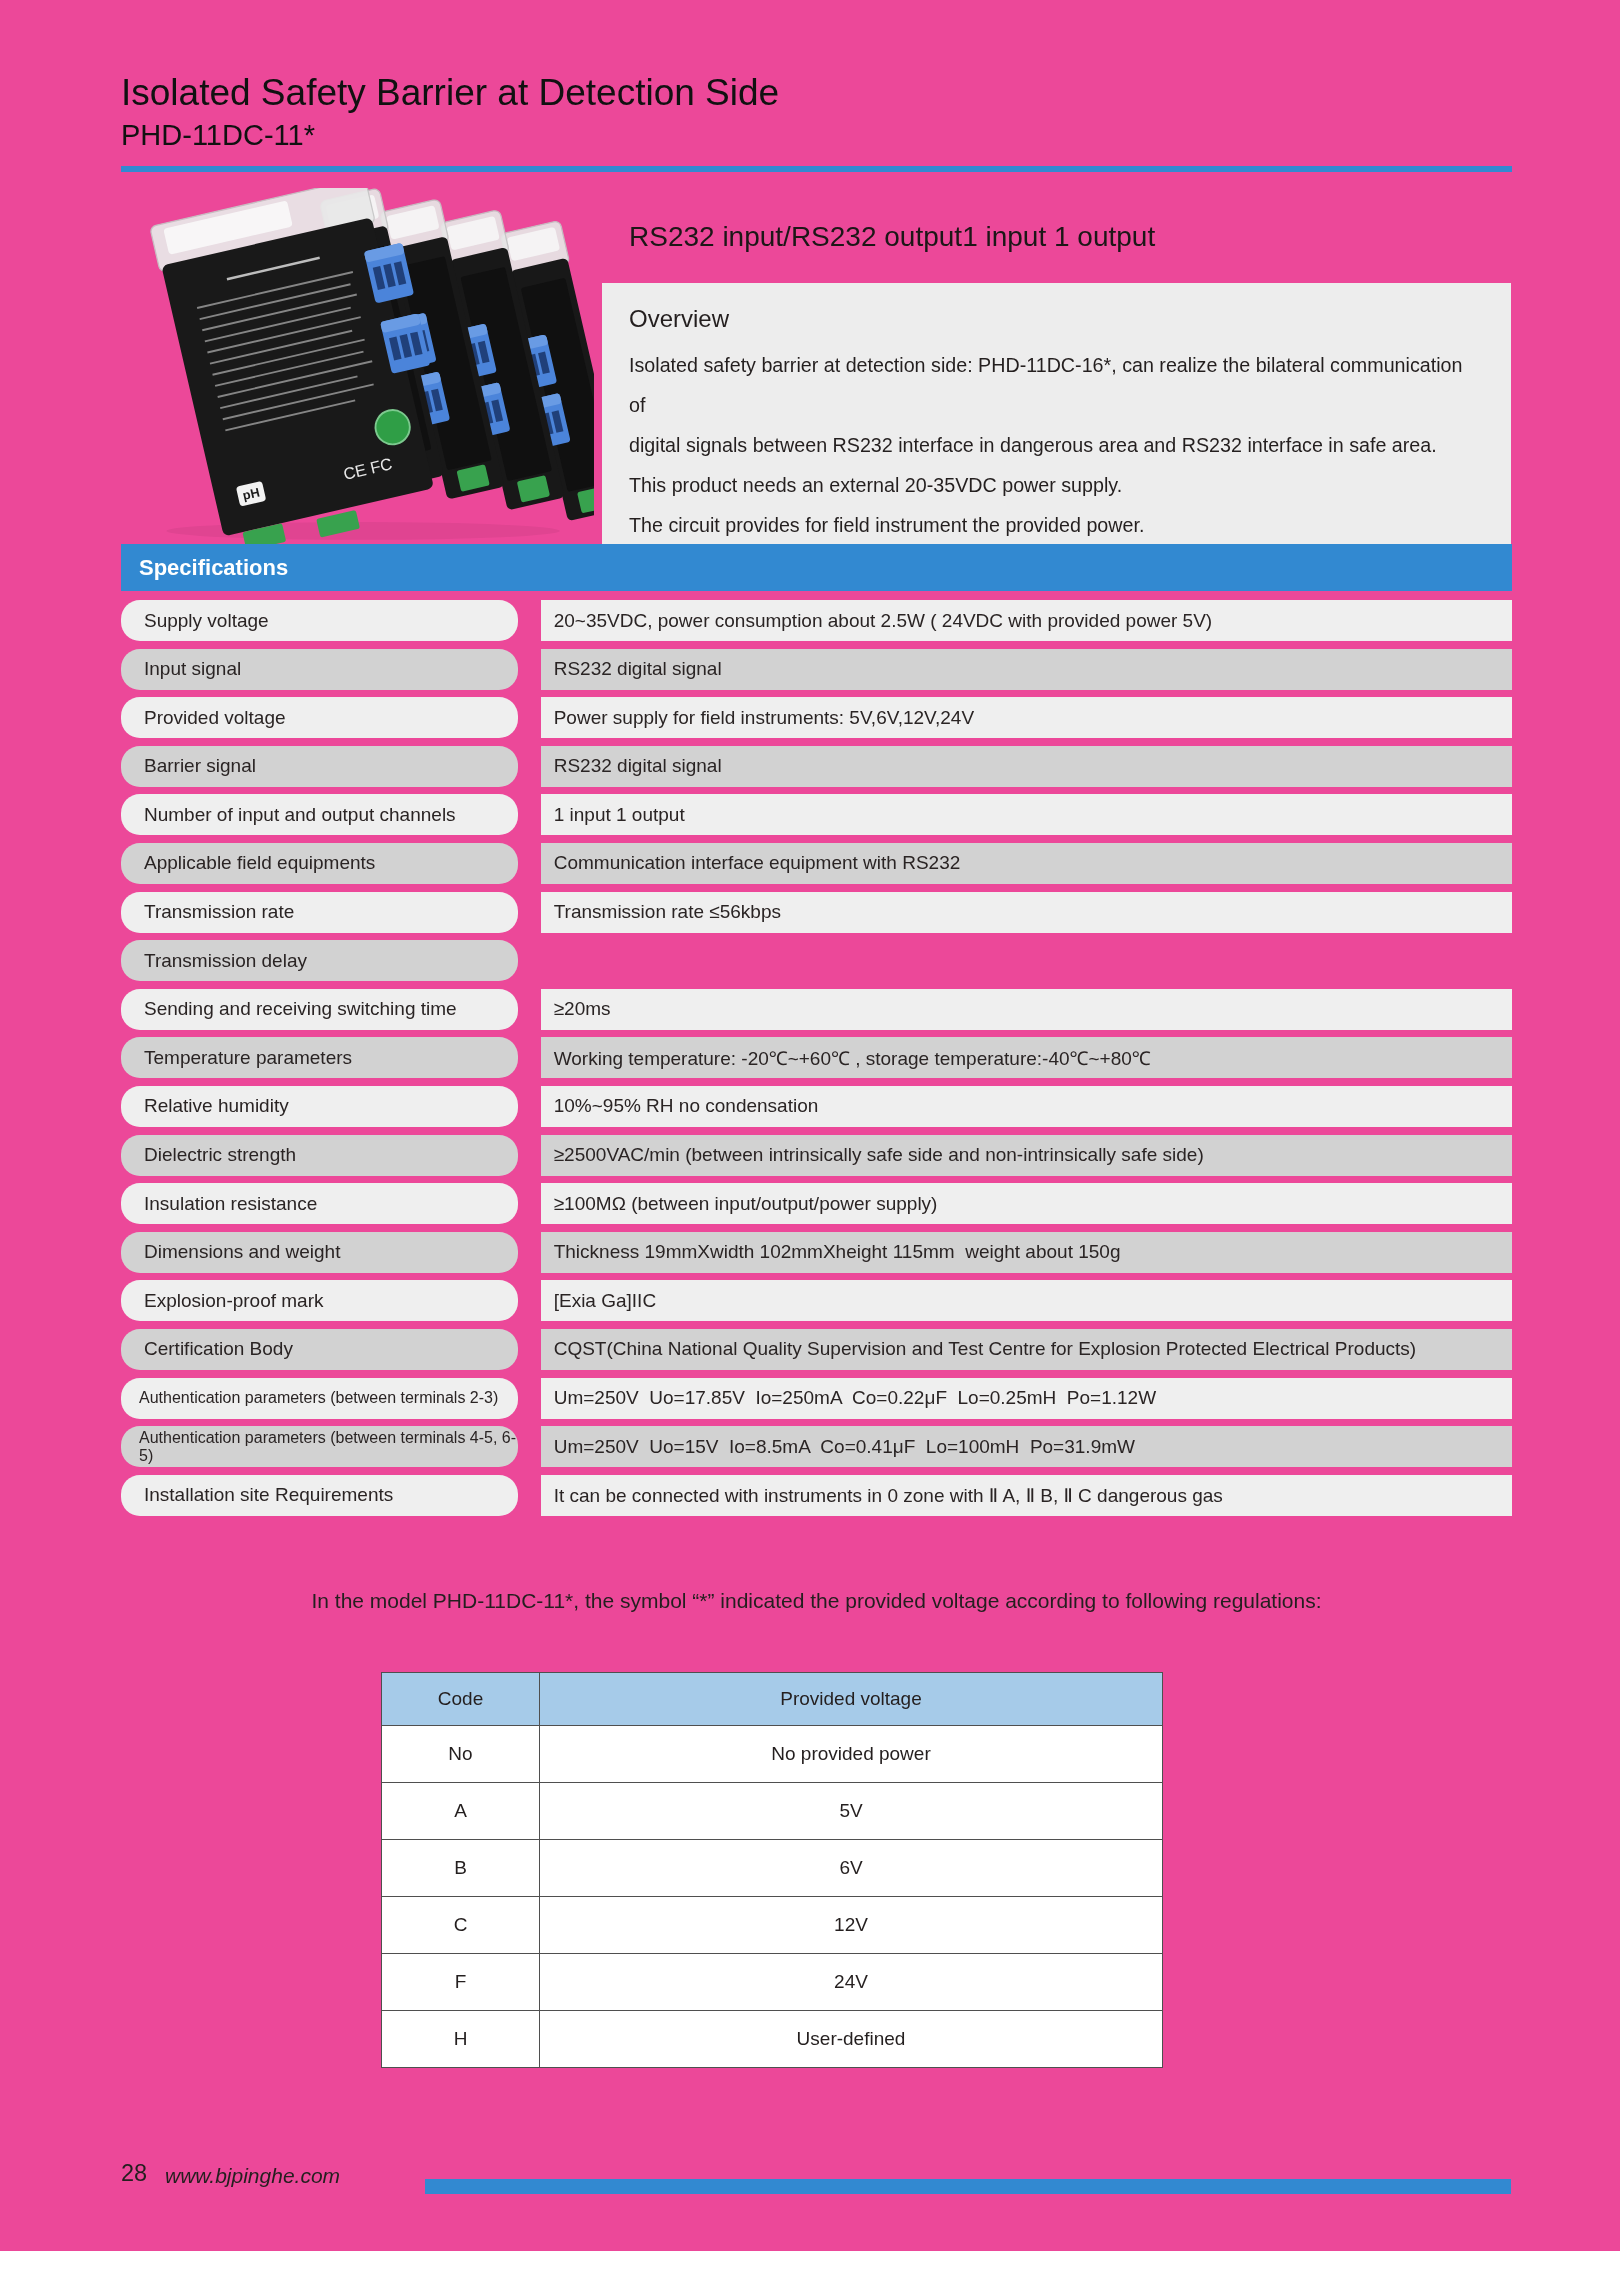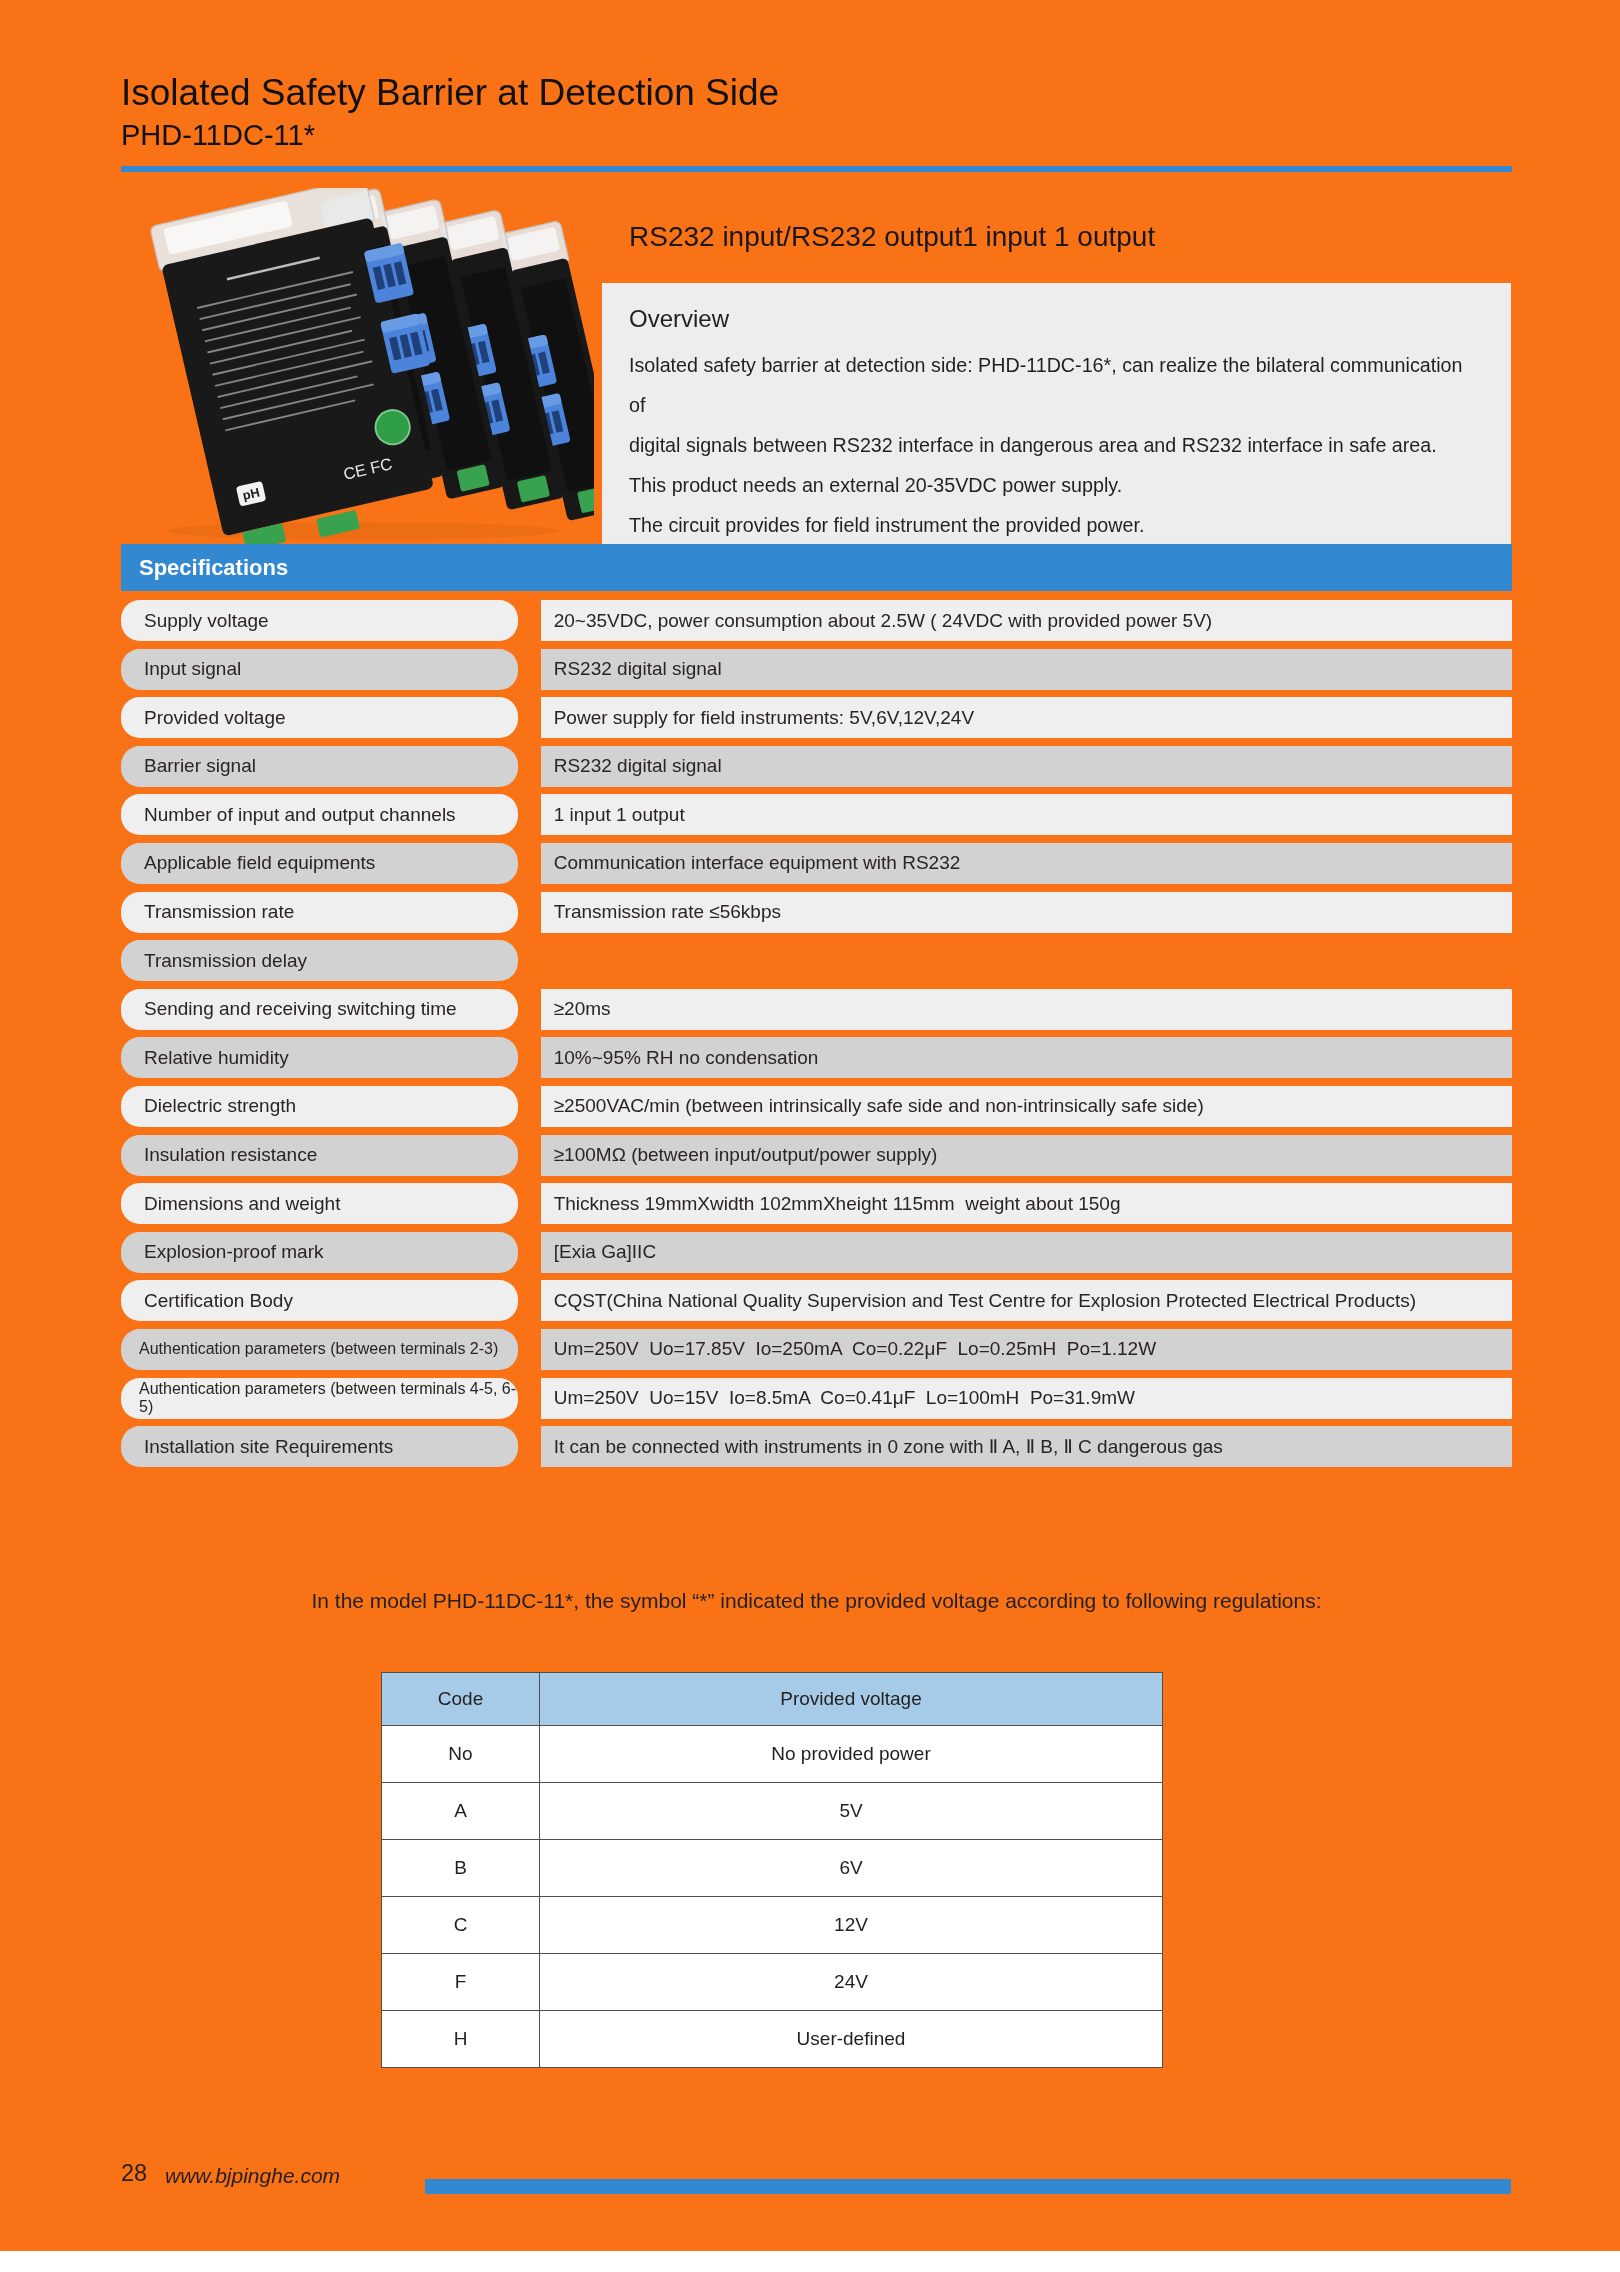--- a/index.html
+++ b/index.html
@@ -1,20 +1,20 @@
 <!DOCTYPE html>
 <html style="font-size:10.2px"><head>
 <meta charset="utf-8">
 <style>
   html,body{margin:0;padding:0;background:#ffffff;}
   .page{
     position:relative;
     width:1620px;
     height:2251px;
-    background:#f97316;
+    background:#ec4899;
     font-family:"Liberation Sans", sans-serif;
     color:#2a2424;
     overflow:hidden;
   }
   
   .title-block{position:absolute;left:121px;top:71px;}
   .page-title{font-size:37px;font-weight:400;color:#111111;line-height:1.2;margin:0;}
   .model-number{font-size:29px;font-weight:400;color:#111111;line-height:1.2;margin:2.5px 0 0 0;}
   .title-rule{position:absolute;left:121px;top:166px;width:1391px;height:5.7px;background:#3289D1;}
   
@@ -186,20 +186,24 @@
       <div class="spec-value">Transmission rate ≤56kbps</div>
     </div>
         <div class="spec-row">
       <div class="spec-label">Transmission delay</div>
     </div>
         <div class="spec-row">
       <div class="spec-label">Sending and receiving switching time</div>
       <div class="spec-value">≥20ms</div>
     </div>
         <div class="spec-row">
+      <div class="spec-label">Temperature parameters</div>
+      <div class="spec-value">Working temperature: -20℃~+60℃ , storage temperature:-40℃~+80℃</div>
+    </div>
+        <div class="spec-row">
       <div class="spec-label">Relative humidity</div>
       <div class="spec-value">10%~95% RH no condensation</div>
     </div>
         <div class="spec-row">
       <div class="spec-label">Dielectric strength</div>
       <div class="spec-value">≥2500VAC/min (between intrinsically safe side and non-intrinsically safe side)</div>
     </div>
         <div class="spec-row">
       <div class="spec-label">Insulation resistance</div>
       <div class="spec-value">≥100MΩ (between input/output/power supply)</div>

